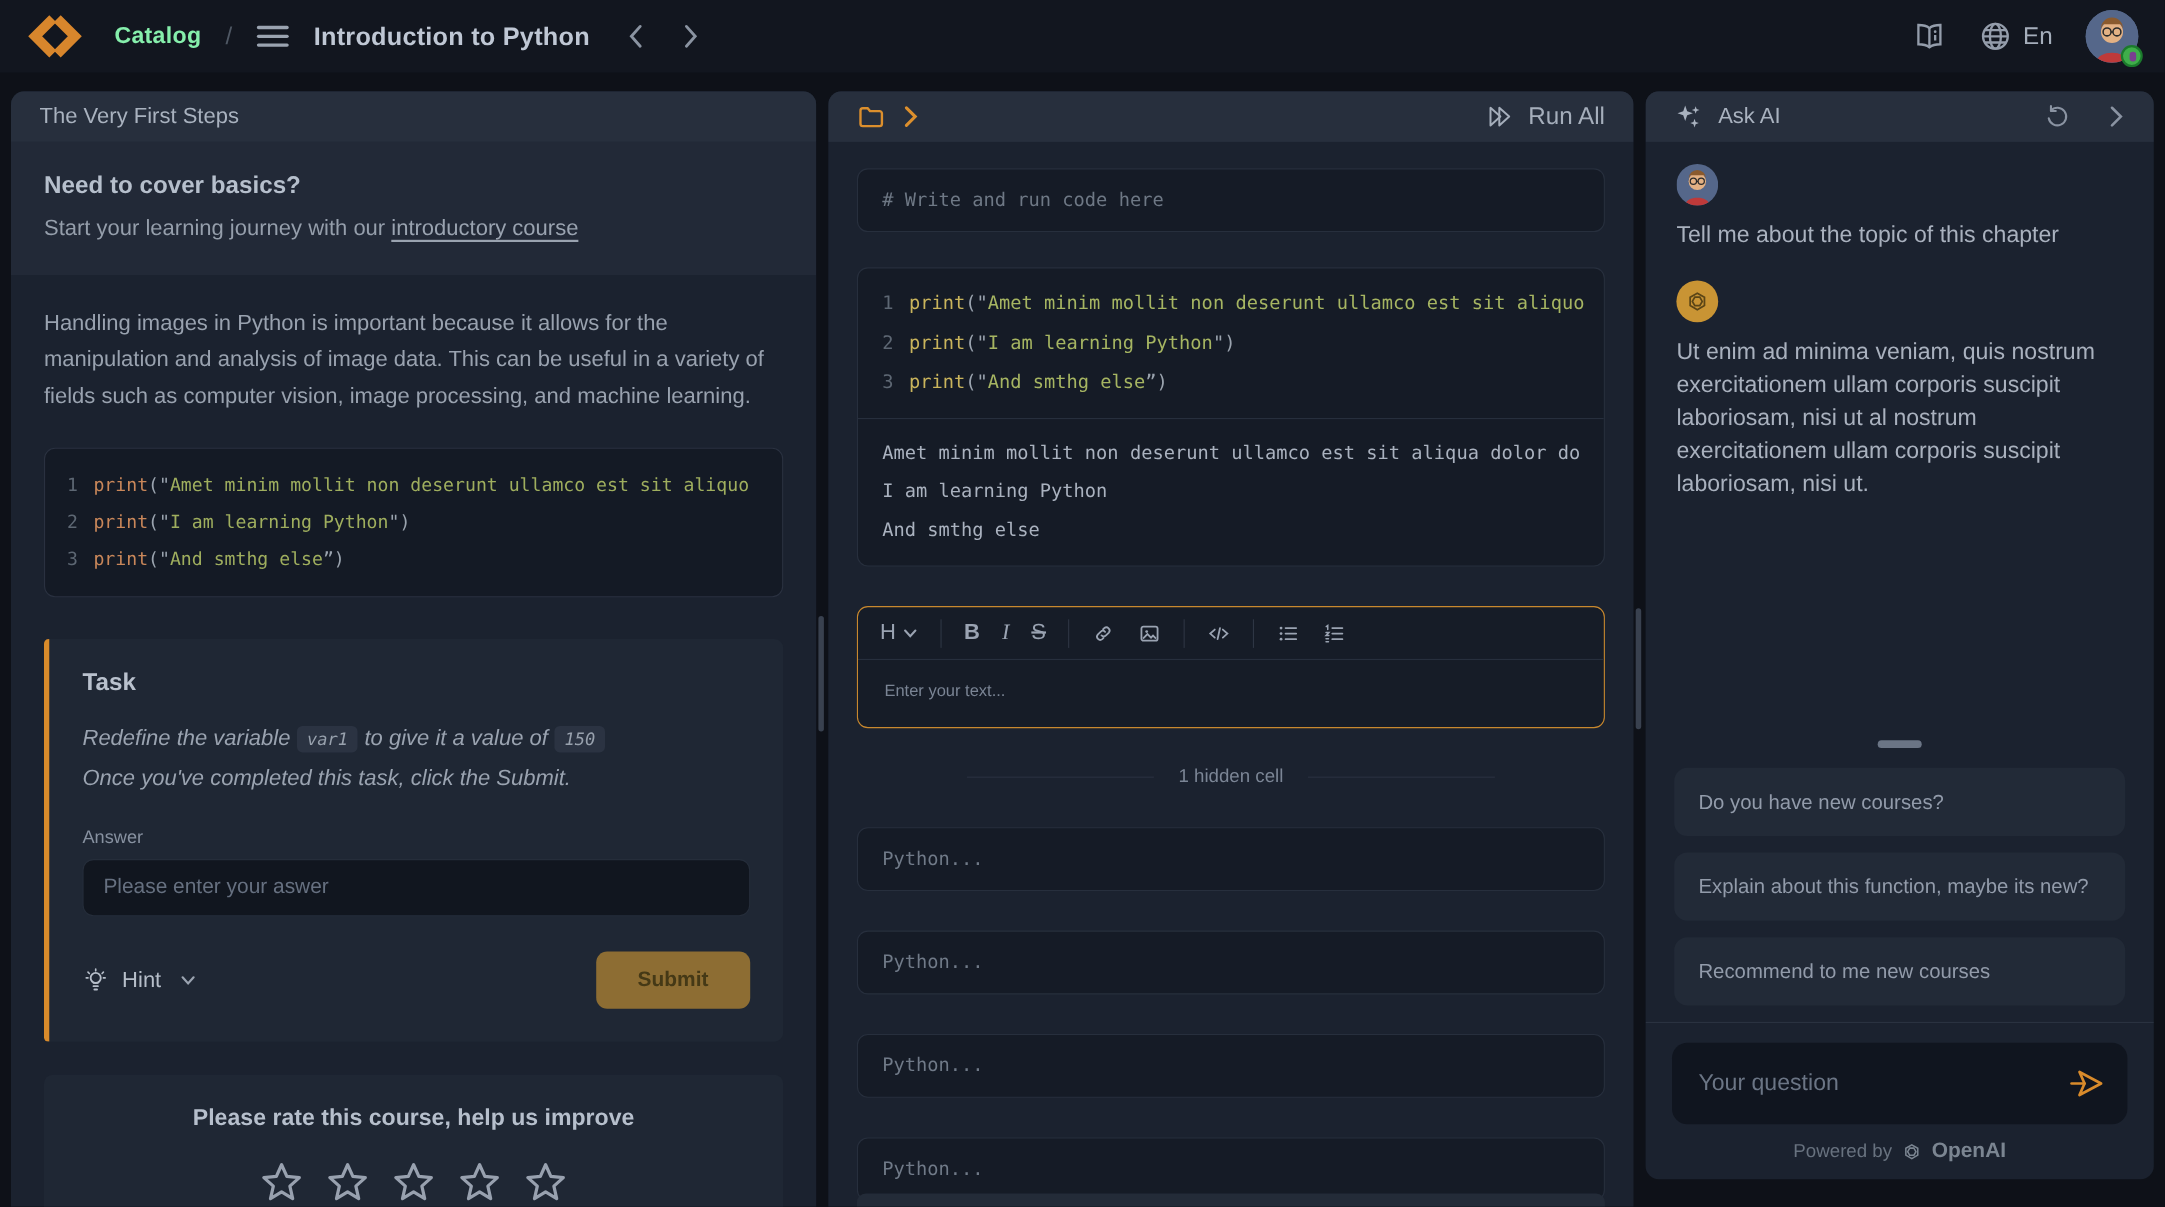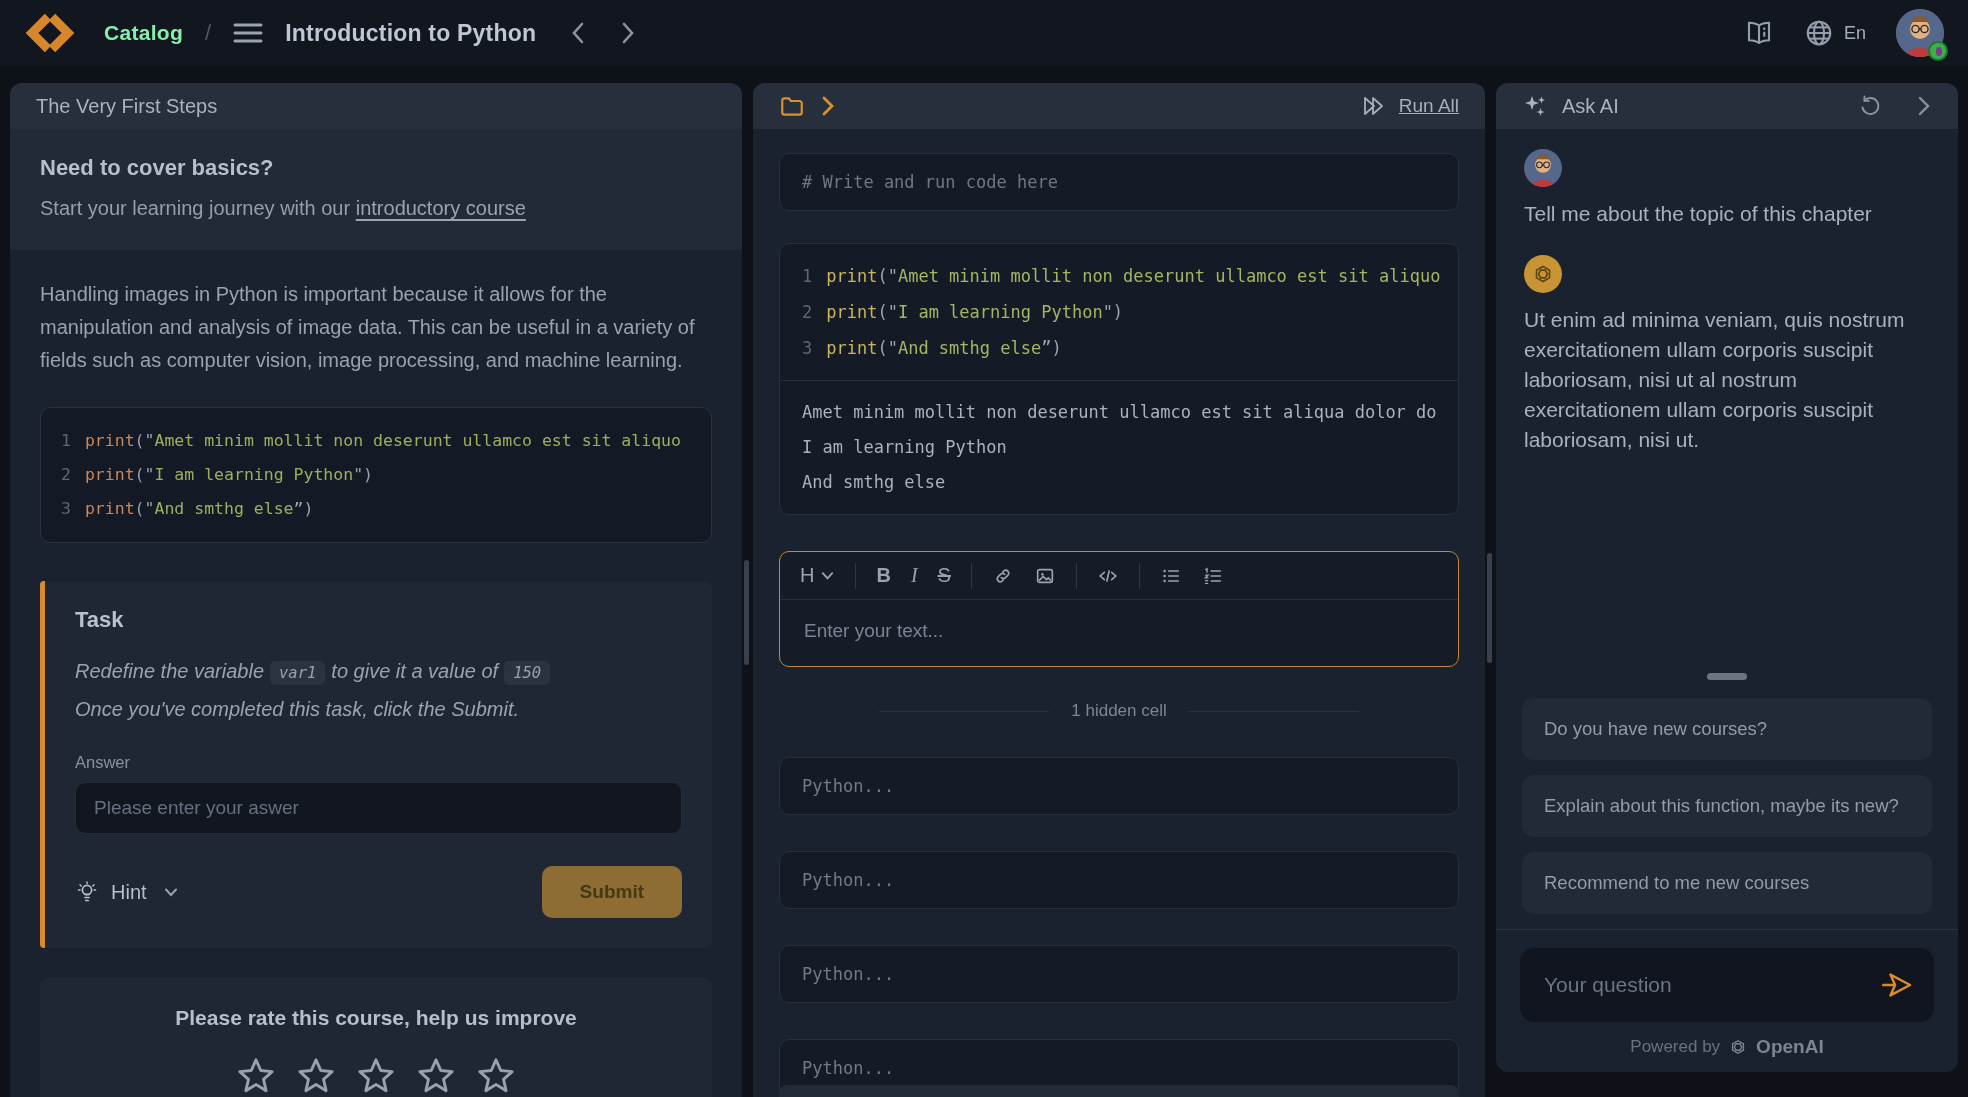--- a/index.html
+++ b/index.html
@@ -18,21 +18,21 @@
     background:#12161f; display:flex; align-items:center; padding:0 24px;
   }
   .logo{ width:52px; height:42px; margin-right:28px; }
   .crumb{ font-size:21px; font-weight:bold; color:#86efac; letter-spacing:.3px;}
   .crumb-sep{ font-size:22px; color:#4f5864; margin:0 22px; }
   .burger{ width:30px; margin-right:22px; color:#9aa3b0; }
   .doc-title{ font-size:23px; font-weight:bold; color:#bfc7d4; letter-spacing:.2px; }
   .nav-chev{ color:#8a93a1; margin-left:34px; width:16px; height:22px; }
   .topbar-right{ margin-left:auto; display:flex; align-items:center; gap:30px; }
   .tb-icon{ width:30px; height:30px; color:#949dab; }
-  .lang{ display:flex; align-items:center; gap:10px; color:#a5aebb; font-size:18px; }
+  .lang{ display:flex; align-items:center; gap:10px; color:#a5aebb; font-size:22px; }
   .avatar{ width:48px; height:48px; border-radius:50%; background:#55678a; position:relative; overflow:visible; }
   .avatar svg.face{ width:48px; height:48px; border-radius:50%; overflow:hidden; display:block;}
   .badge{ position:absolute; right:-4px; bottom:-4px; width:20px; height:20px; border-radius:50%;
           background:#3fae4a; border:2px solid #1b7a2c; }
   .badge i{ position:absolute; left:6px; top:4px; width:6px; height:9px; border-radius:3px; background:#7a3e8f; display:block;}
 
   
   .panel{ position:absolute; top:83px; background:#1b222f; border-radius:12px 12px 0 0; overflow:hidden; }
   .panel-header{ height:46px; background:#272f3d; display:flex; align-items:center;
                  padding:0 26px; font-size:20px; color:#a9b2bf; }
@@ -74,39 +74,39 @@
          border:none; border-radius:10px; padding:15px 38px; cursor:pointer; }
   .rating{ margin-top:30px; background:#1f2734; border-radius:8px; padding:28px 20px 40px; text-align:center; }
   .rating h3{ font-size:21px; color:#b6bfcc; }
   .stars{ margin-top:24px; display:flex; justify-content:center; gap:16px; }
   .stars svg{ width:44px; height:44px; color:#98a1af; cursor:pointer; }
 
   
   .mid-header{ justify-content:space-between; }
   .mid-header .left-icons{ display:flex; align-items:center; gap:14px; }
   .mid-header .left-icons svg{ width:26px; height:26px; color:#dc8f2d; }
-  .runall{ display:flex; align-items:center; gap:12px; color:#a5aebb; font-size:19px; cursor:pointer;text-decoration:underline;}
+  .runall{ display:flex; align-items:center; gap:12px; color:#a5aebb; font-size:22px; cursor:pointer;}
   .runall svg{ width:26px; height:26px; }
   .mid-body{ padding:0 26px; }
   .cell{ background:#151b26; border:1px solid #272f3d; border-radius:10px; }
   .scratch{ margin-top:24px; padding:18px 22px; font-size:17px; color:#6e7885; }
   .codecell{ margin-top:32px; overflow:hidden;}
   .codecell .code{ padding:14px 22px; white-space:nowrap; overflow:hidden; }
   .codecell .codeline{ font-size:17px; line-height:36px; }
   .out{ border-top:1px solid #272f3d; padding:14px 22px; font-size:17px; line-height:35px;
         color:#aab2bf; white-space:nowrap; overflow:hidden;}
   .editor{ margin-top:36px; background:#161c27; border:1.5px solid #c8882e; border-radius:10px; overflow:hidden;}
   .toolbar{ display:flex; align-items:center; height:48px; padding:0 20px; gap:20px;
             border-bottom:1px solid #272f3d; color:#9aa3b2; }
   .tool{ display:flex; align-items:center; gap:6px; font-size:20px; cursor:pointer; color:#9aa3b2;}
   .tool b{ font-weight:bold; font-size:20px;} .tool i{ font-style:italic; font-size:20px; font-family:"Liberation Serif",serif;}
   .tool .strike{ text-decoration:line-through; }
   .tool svg{ width:22px; height:22px; }
   .tb-sep{ width:1px; height:26px; background:#2e3644; }
-  .editor-area{ padding:20px 24px 24px; font-size:19px; color:#7a8494; min-height:58px; cursor:text;}
+  .editor-area{ padding:20px 24px 24px; font-size:15px; color:#7a8494; min-height:58px; cursor:text;}
   .hiddenrow{ margin-top:34px; display:flex; align-items:center; justify-content:center; gap:22px;
               color:#7b8595; font-size:17px; cursor:pointer;}
   .hiddenrow .rule{ width:170px; height:1px; background:#2a3140; }
   .pycell{ margin-top:36px; padding:18px 22px; font-size:17px; color:#707a88; cursor:text;}
   .mid-bottom{ position:absolute; bottom:0; left:26px; right:26px; height:12px; background:#232b38;
                border-radius:8px 8px 0 0;}
 
   
   .ai-header{ display:flex; align-items:center; }
   .ai-header .ttl{ display:flex; align-items:center; gap:14px; font-size:20px; color:#a9b2bf;}

